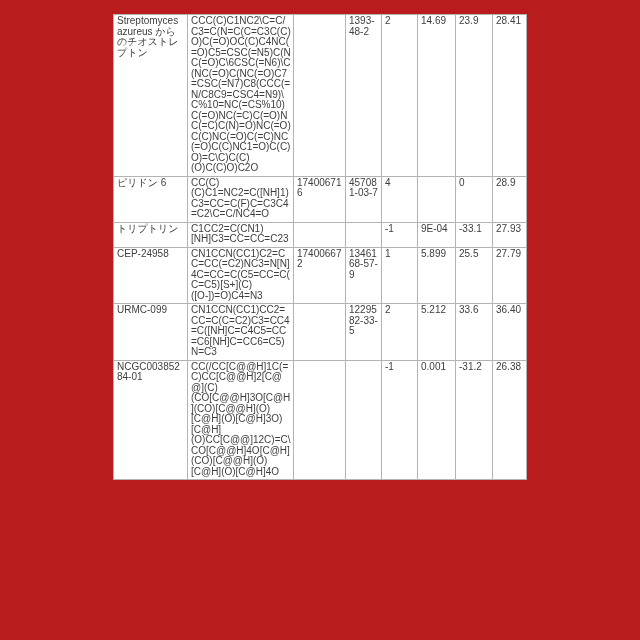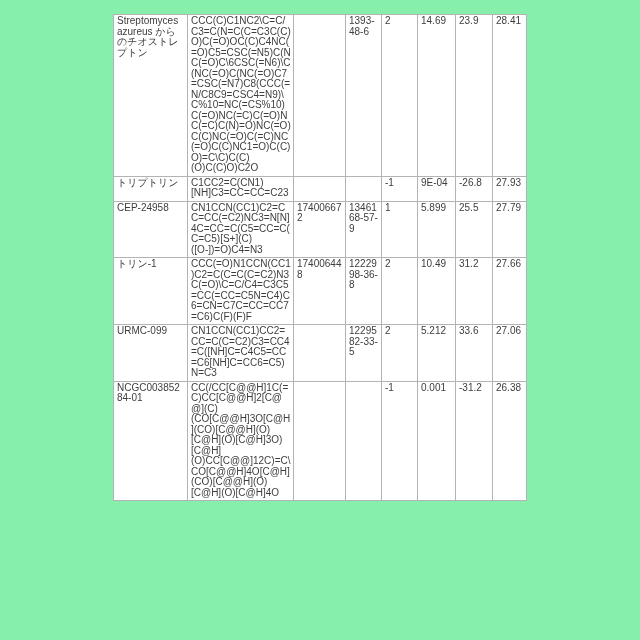--- a/index.html
+++ b/index.html
@@ -4,21 +4,21 @@
 <style>
   html, body {
     margin: 0;
     padding: 0;
     background: #ffffff;
   }
   .page {
     position: relative;
     width: 640px;
     height: 640px;
-    background: #86efac;
+    background: #b91c1c;
     overflow: hidden;
     font-family: "Liberation Sans", "DejaVu Sans", sans-serif;
   }
   table.compound-table {
     position: absolute;
     left: 113px;
     top: 14px;
     width: 413px;
     border-collapse: collapse;
     table-layout: fixed;
@@ -57,65 +57,65 @@
       <col class="c-n1">
         <col class="c-n2">
         <col class="c-n3">
         <col class="c-n4">
     </colgroup>
     <tbody>
       <tr>
         <td>Streptomyces azureus からのチオストレプトン</td>
         <td>CCC(C)C1NC2\C=C/C3=C(N=C(C=C3C(C)O)C(=O)OC(C)C4NC(=O)C5=CSC(=N5)C(NC(=O)C\6CSC(=N6)\C(NC(=O)C(NC(=O)C7=CSC(=N7)C8(CCC(=N/C8C9=CSC4=N9)\C%10=NC(=CS%10)C(=O)NC(=C)C(=O)NC(=C)C(N)=O)NC(=O)C(C)NC(=O)C(=C)NC(=O)C(C)NC1=O)C(C)O)=C\C)C(C)(O)C(C)O)C2O</td>
         <td></td>
-        <td>1393-48-6</td>
+        <td>1393-48-2</td>
         <td>2</td>
         <td>14.69</td>
         <td>23.9</td>
         <td>28.41</td>
+      </tr>
+      <tr>
+        <td>ピリドン 6</td>
+        <td>CC(C)(C)C1=NC2=C([NH]1)C3=CC=C(F)C=C3C4=C2\C=C/NC4=O</td>
+        <td>174006716</td>
+        <td>457081-03-7</td>
+        <td>4</td>
+        <td></td>
+        <td>0</td>
+        <td>28.9</td>
       </tr>
       <tr>
         <td>トリプトリン</td>
         <td>C1CC2=C(CN1)[NH]C3=CC=CC=C23</td>
         <td></td>
         <td></td>
         <td>-1</td>
         <td>9E-04</td>
-        <td>-26.8</td>
+        <td>-33.1</td>
         <td>27.93</td>
       </tr>
       <tr>
         <td>CEP-24958</td>
         <td>CN1CCN(CC1)C2=CC=CC(=C2)NC3=N[N]4C=CC=C(C5=CC=C(C=C5)[S+](C)([O-])=O)C4=N3</td>
         <td>174006672</td>
         <td>1346168-57-9</td>
         <td>1</td>
         <td>5.899</td>
         <td>25.5</td>
         <td>27.79</td>
       </tr>
       <tr>
-        <td>トリン-1</td>
-        <td>CCC(=O)N1CCN(CC1)C2=C(C=C(C=C2)N3C(=O)\C=C/C4=C3C5=CC(=CC=C5N=C4)C6=CN=C7C=CC=CC7=C6)C(F)(F)F</td>
-        <td>174006448</td>
-        <td>1222998-36-8</td>
-        <td>2</td>
-        <td>10.49</td>
-        <td>31.2</td>
-        <td>27.66</td>
-      </tr>
-      <tr>
         <td>URMC-099</td>
         <td>CN1CCN(CC1)CC2=CC=C(C=C2)C3=CC4=C([NH]C=C4C5=CC=C6[NH]C=CC6=C5)N=C3</td>
         <td></td>
         <td>1229582-33-5</td>
         <td>2</td>
         <td>5.212</td>
         <td>33.6</td>
-        <td>27.06</td>
+        <td>36.40</td>
       </tr>
       <tr>
         <td>NCGC00385284-01</td>
         <td>CC(/CC[C@@H]1C(=C)CC[C@@H]2[C@@](C)(CO[C@@H]3O[C@H](CO)[C@@H](O)[C@H](O)[C@H]3O)[C@H](O)CC[C@@]12C)=C\CO[C@@H]4O[C@H](CO)[C@@H](O)[C@H](O)[C@H]4O</td>
         <td></td>
         <td></td>
         <td>-1</td>
         <td>0.001</td>
         <td>-31.2</td>
         <td>26.38</td>

